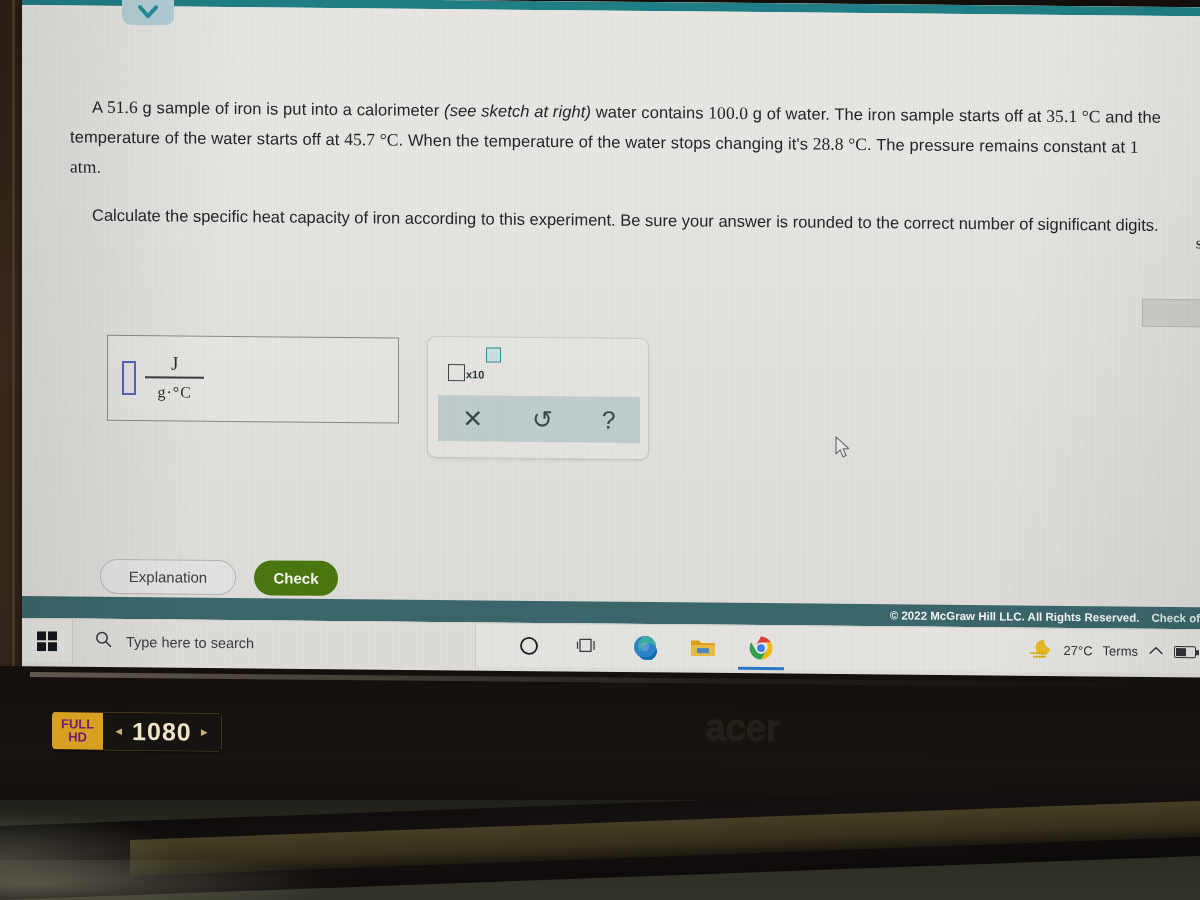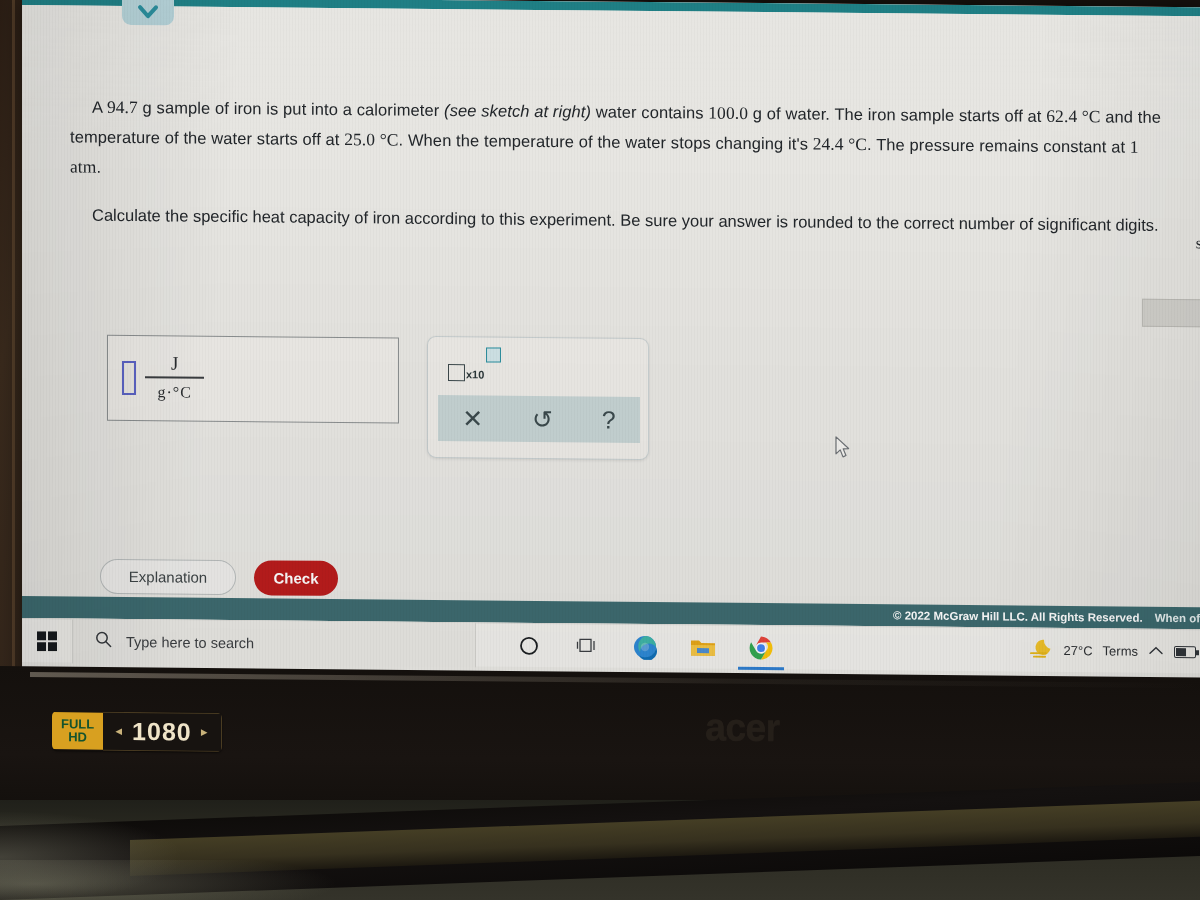--- a/index.html
+++ b/index.html
@@ -163,21 +163,21 @@
   .btn-explanation {
     position:absolute; left:78px; top:562px;
     width:136px; height:35px; border-radius:18px;
     border:1px solid #b9bdbd; background:#edecea;
     color:#3d4446; font-size:15px;
     display:flex; align-items:center; justify-content:center;
   }
   .btn-check {
     position:absolute; left:232px; top:562px;
     width:84px; height:35px; border-radius:18px;
-    background:#b91c1c; color:#ffffff; font-size:15px; font-weight:bold;
+    background:#4d7c0f; color:#ffffff; font-size:15px; font-weight:bold;
     display:flex; align-items:center; justify-content:center;text-align:right;
   }
 
   
   .sketch {
     position:absolute; right:0; top:9px; width:96px; height:600px;
     overflow:hidden;
     font-family:"Liberation Serif", serif;
     color:#23262a;
   }
@@ -245,21 +245,21 @@
     transform: skewY(0.55deg); transform-origin:left top;
   }
   .fullhd {
     position:absolute; left:52px; top:712px;
     display:flex; align-items:center;
     border-radius:5px; overflow:hidden;
     box-shadow:0 1px 2px rgba(0,0,0,.6);
     transform: skewY(0.6deg);
   }
   .fhd-left {
-    background:#d8a020; color:#14532d;
+    background:#d8a020; color:#701a75;
     padding:5px 9px 6px 9px;
     font-size:13px; font-weight:bold; line-height:13px;
     text-align:center;
     font-family:"Liberation Sans", sans-serif;
   }
   .fhd-right {
     background:#171310; color:#efe4c8;
     padding:5px 10px 6px 10px;
     font-size:25px; font-weight:bold; letter-spacing:1px; line-height:26px;
     display:flex; align-items:center; gap:7px;
@@ -322,30 +322,30 @@
       <span>
         <svg width="22" height="16" viewBox="0 0 22 16">
           <path d="M3 3 L11 12 L19 3" stroke="#2a8c9b" stroke-width="4" fill="none" stroke-linecap="round" stroke-linejoin="round"></path>
         </svg>
       </span>
     </div>
 
     <div class="question">
       <p>
         <span>A</span>
-        <span class="serifnum">94.7</span>
+        <span class="serifnum">51.6</span>
         <span>g sample of iron is put into a calorimeter</span>
         <em>(see sketch at right)</em>
         <span>water contains</span>
         <span class="serifnum">100.0</span>
         <span>g of water. The iron sample starts off at</span>
-        <span class="serifnum">62.4 °C</span>
+        <span class="serifnum">35.1 °C</span>
         <span>and the temperature of the water starts off at</span>
-        <span class="serifnum">25.0 °C</span><span>. When the temperature of the water stops changing it's</span>
-        <span class="serifnum">24.4 °C</span><span>.</span>
+        <span class="serifnum">45.7 °C</span><span>. When the temperature of the water stops changing it's</span>
+        <span class="serifnum">28.8 °C</span><span>.</span>
         <span>The pressure remains constant at</span>
         <span class="serifnum">1 atm</span><span>.</span>
       </p>
     </div>
 
     <div class="question2">
       <p>Calculate the specific heat capacity of iron according to this experiment. Be sure your answer is rounded to the correct number of significant digits.</p>
     </div>
 
     <div class="answer-box">
@@ -386,21 +386,21 @@
     <div class="sketch">
 
       <div class="sk-label sk-sample">sampl</div>
       <div class="sk-box">
         
       </div>
     </div>
 
     <div class="footer">
       <span>© 2022 McGraw Hill LLC. All Rights Reserved.</span>
-      <span class="terms">When of</span>
+      <span class="terms">Check of</span>
     </div>
 
     <div class="taskbar">
 
       <div class="tb-start">
         <svg width="20" height="20" viewBox="0 0 20 20">
           <rect x="0" y="0" width="9" height="9" fill="#16191c"></rect>
           <rect x="11" y="0" width="9" height="9" fill="#16191c"></rect>
           <rect x="0" y="11" width="9" height="9" fill="#16191c"></rect>
           <rect x="11" y="11" width="9" height="9" fill="#16191c"></rect>

